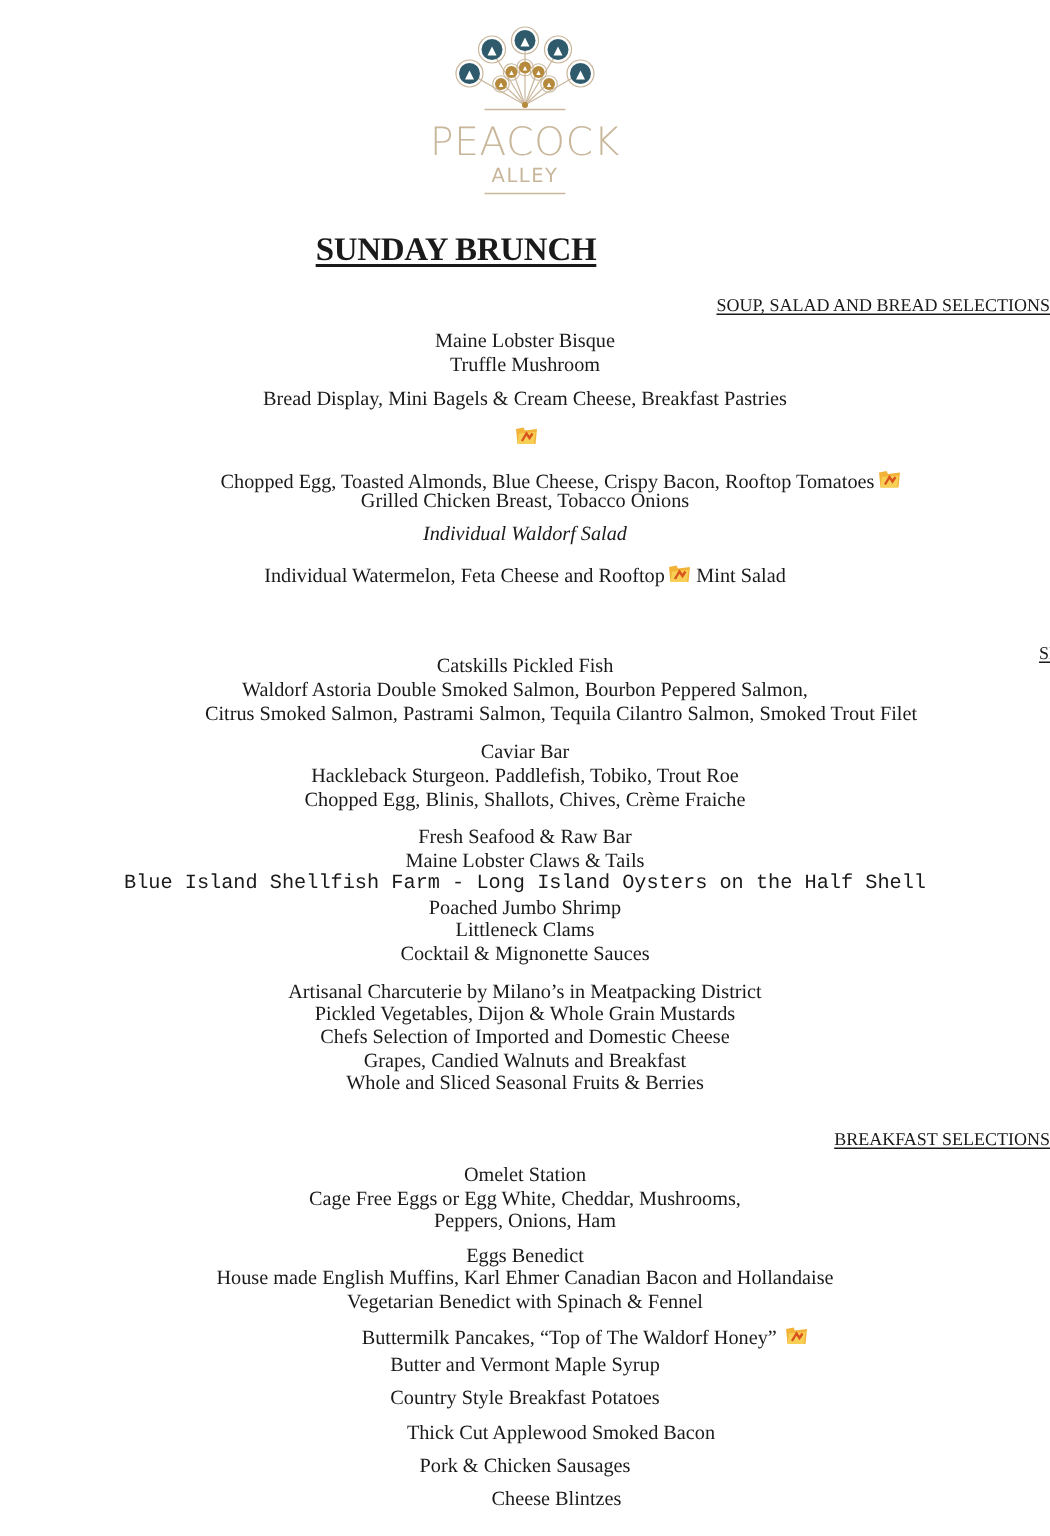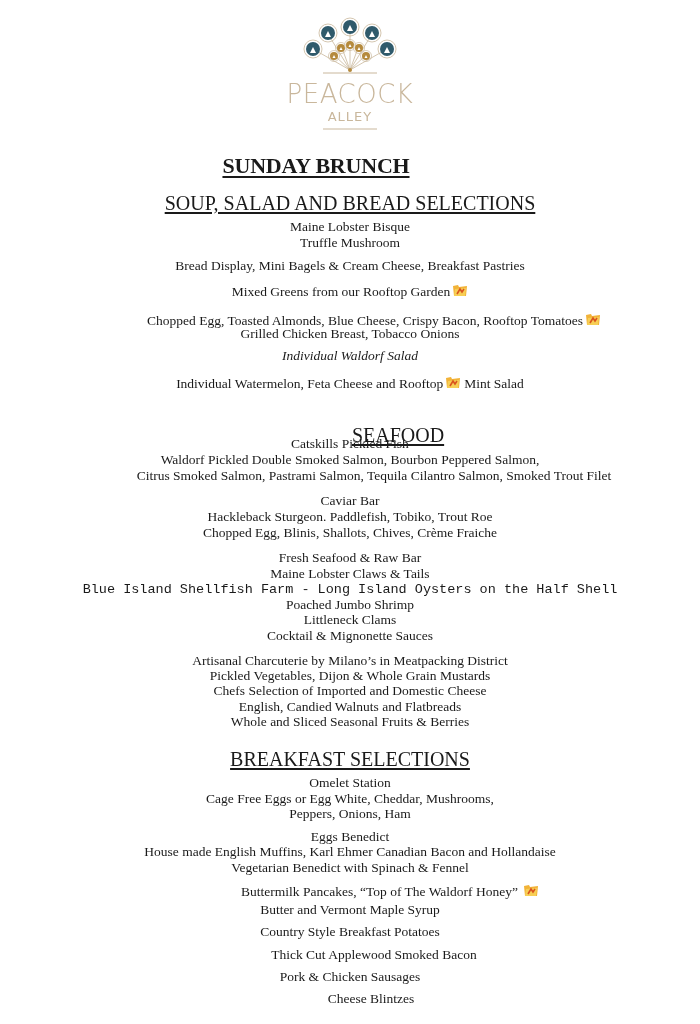--- a/index.html
+++ b/index.html
@@ -8,27 +8,27 @@
     font-family: "Liberation Serif", "DejaVu Serif", serif;
     color: #1a1a1a;
   }
   .logo { position: absolute; left: 0; top: 0; width: 700px; height: 140px; }
   .logo svg { display: block; margin: 0 auto; }
   .line {
     position: absolute; left: 0; width: 700px; text-align: center;
     font-size: 13.5px; line-height: 15px; white-space: nowrap;
   }
   .title {
-    position: absolute; left: 16px; width: 600px; text-align: center;
+    position: absolute; left: 4px; width: 600px; text-align: center;
     font-size: 22px; font-weight: bold; text-decoration: underline;
     text-underline-offset: 3px; line-height: 24px; letter-spacing: -0.2px;
   }
   .section {
-    position: absolute; left: 0; width: 700px; text-align: center;
-    font-size: 20px; text-decoration: underline; text-underline-offset: 2px;
+    position: absolute; left: 0; width: 700px; text-align: right;
+    font-size: 12px; text-decoration: underline; text-underline-offset: 2px;
     line-height: 18px;
   }
   .honey {
     display: inline-block; width: 16px; height: 14px; vertical-align: -1px;
     margin-left: 2px; position: relative;
   }
 </style>
 </head>
 <body>
 
@@ -96,21 +96,21 @@
   </svg>
 </div>
 
 <div class="title" style="top:154px;">SUNDAY BRUNCH</div>
 
 <div class="section" style="top:194px;">SOUP, SALAD AND BREAD SELECTIONS</div>
 <div class="line" style="top:219px;">Maine Lobster Bisque</div>
 <div class="line" style="top:235px;">Truffle Mushroom</div>
 <div class="line" style="top:258px;">Bread Display, Mini Bagels &amp; Cream Cheese, Breakfast Pastries</div>
 <div class="line" style="top:283px;">
-  <span>Mixed Greens from our Rooftop Garden</span><span class="honey"><svg width="16" height="14" viewBox="0 0 16 14">
+  <span class="honey"><svg width="16" height="14" viewBox="0 0 16 14">
         <path d="M1 3 L6 2 L7 4 L15 3 L14 13 L2 13 Z" fill="#f2b338"></path>
         <path d="M3 6 L14 5 L13 13 L2 13 Z" fill="#f7cf55"></path>
         <path d="M5 11 L8 6 L10 9 L12 6" stroke="#d9531e" stroke-width="1.6" fill="none"></path>
       </svg></span>
 </div>
 <div class="line" style="top:312px;padding-left:24px;">
   <span>Chopped Egg, Toasted Almonds, Blue Cheese, Crispy Bacon, Rooftop Tomatoes</span><span class="honey"><svg width="16" height="14" viewBox="0 0 16 14">
         <path d="M1 3 L6 2 L7 4 L15 3 L14 13 L2 13 Z" fill="#f2b338"></path>
         <path d="M3 6 L14 5 L13 13 L2 13 Z" fill="#f7cf55"></path>
         <path d="M5 11 L8 6 L10 9 L12 6" stroke="#d9531e" stroke-width="1.6" fill="none"></path>
@@ -121,35 +121,35 @@
 <div class="line" style="top:375px;">
   <span>Individual Watermelon, Feta Cheese and Rooftop</span><span class="honey" style="margin-right:3px;"><svg width="16" height="14" viewBox="0 0 16 14">
         <path d="M1 3 L6 2 L7 4 L15 3 L14 13 L2 13 Z" fill="#f2b338"></path>
         <path d="M3 6 L14 5 L13 13 L2 13 Z" fill="#f7cf55"></path>
         <path d="M5 11 L8 6 L10 9 L12 6" stroke="#d9531e" stroke-width="1.6" fill="none"></path>
       </svg></span><span>Mint Salad</span>
 </div>
 
 <div class="section" style="top:426px;padding-left:48px;">SEAFOOD</div>
 <div class="line" style="top:436px;">Catskills Pickled Fish</div>
-<div class="line" style="top:452px;">Waldorf Pickled Double Smoked Salmon, Bourbon Peppered Salmon,</div>
+<div class="line" style="top:452px;">Waldorf Astoria Double Smoked Salmon, Bourbon Peppered Salmon,</div>
 <div class="line" style="top:468px;margin-left:24px;">Citrus Smoked Salmon, Pastrami Salmon, Tequila Cilantro Salmon, Smoked Trout Filet</div>
 <div class="line" style="top:493px;">Caviar Bar</div>
 <div class="line" style="top:509px;">Hackleback Sturgeon. Paddlefish, Tobiko, Trout Roe</div>
 <div class="line" style="top:525px;">Chopped Egg, Blinis, Shallots, Chives, Crème Fraiche</div>
 <div class="line" style="top:550px;">Fresh Seafood &amp; Raw Bar</div>
 <div class="line" style="top:566px;">Maine Lobster Claws &amp; Tails</div>
 <div class="line" style="top:582px;font-family:Liberation Mono, monospace;">Blue Island Shellfish Farm - Long Island Oysters on the Half Shell</div>
 <div class="line" style="top:597px;">Poached Jumbo Shrimp</div>
 <div class="line" style="top:612px;">Littleneck Clams</div>
 <div class="line" style="top:628px;">Cocktail &amp; Mignonette Sauces</div>
 <div class="line" style="top:653px;">Artisanal Charcuterie by Milano’s in Meatpacking District</div>
 <div class="line" style="top:668px;">Pickled Vegetables, Dijon &amp; Whole Grain Mustards</div>
 <div class="line" style="top:683px;">Chefs Selection of Imported and Domestic Cheese</div>
-<div class="line" style="top:699px;">English, Candied Walnuts and Flatbreads</div>
+<div class="line" style="top:699px;">Grapes, Candied Walnuts and Breakfast</div>
 <div class="line" style="top:714px;">Whole and Sliced Seasonal Fruits &amp; Berries</div>
 
 <div class="section" style="top:750px;">BREAKFAST SELECTIONS</div>
 <div class="line" style="top:775px;">Omelet Station</div>
 <div class="line" style="top:791px;">Cage Free Eggs or Egg White, Cheddar, Mushrooms,</div>
 <div class="line" style="top:806px;">Peppers, Onions, Ham</div>
 <div class="line" style="top:829px;">Eggs Benedict</div>
 <div class="line" style="top:844px;">House made English Muffins, Karl Ehmer Canadian Bacon and Hollandaise</div>
 <div class="line" style="top:860px;">Vegetarian Benedict with Spinach &amp; Fennel</div>
 <div class="line" style="top:883px;padding-left:40px;">

